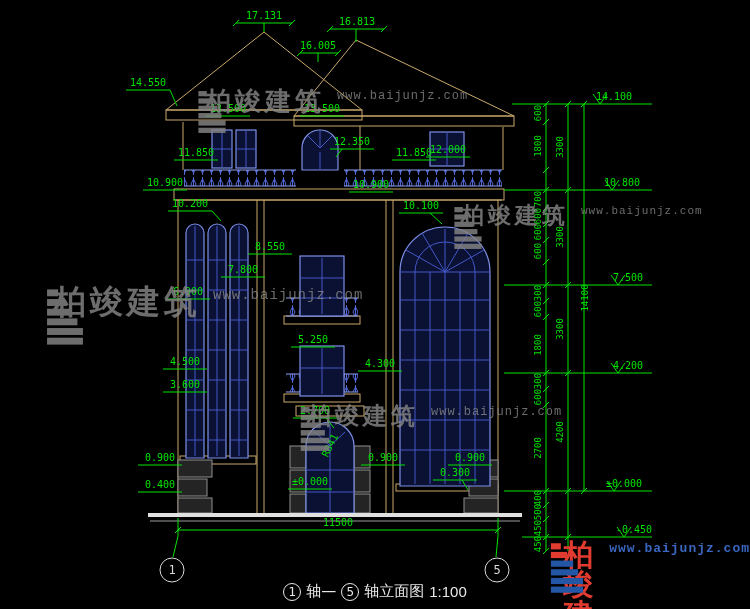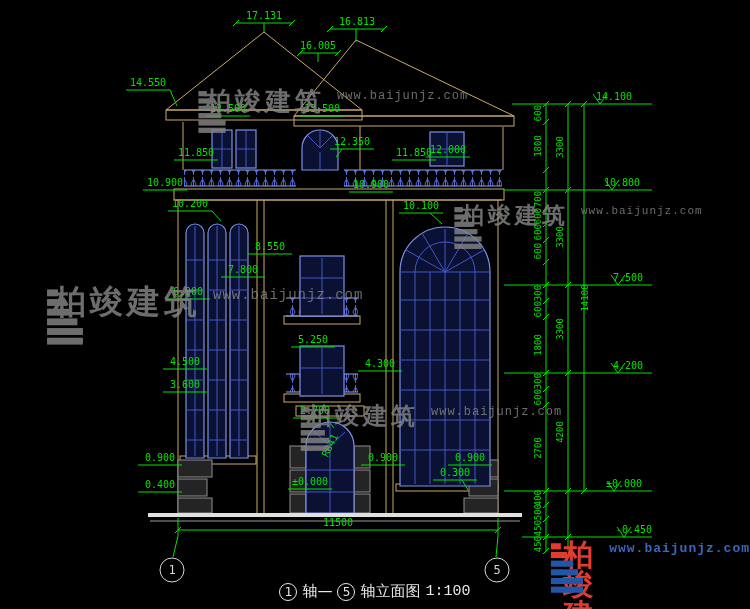--- a/index.html
+++ b/index.html
@@ -17,21 +17,21 @@
   .stone{fill:#242424;stroke:#8f8f8f;stroke-width:1;}
   .wm{position:absolute;display:flex;align-items:center;gap:9px;color:#858585;opacity:.82;z-index:2;}
   .wm-texts{display:flex;flex-direction:row;gap:12px;font-family:Liberation Mono, monospace;}
   .wm-name{font-weight:bold;letter-spacing:4px;line-height:1;}
   .wm-url{letter-spacing:1px;line-height:1;}
   .brand{position:absolute;left:548px;top:542px;display:flex;align-items:center;gap:10px;z-index:3;}
   .brand .wm-name{color:#e23b30;font-size:30px;}
   .brand .wm-url{color:#3a66c0;font-size:13px;font-weight:bold;}
   .title{position:absolute;left:0;top:582px;width:750px;display:flex;justify-content:center;align-items:center;gap:5px;color:#e8e8e8;font-size:15px;z-index:3;}
   .axis-circle{width:18px;height:18px;border:1.5px solid #e8e8e8;border-radius:50%;display:flex;align-items:center;justify-content:center;font-size:12px;box-sizing:border-box;}
-  .title .scale{margin-left:0;font-family:Liberation Mono, monospace;}
+  .title .scale{margin-left:0;font-family:Liberation Sans, sans-serif;}
 </style>
 </head>
 <body>
 
 <div class="stage">
 
 <svg width="750" height="609" viewBox="0 0 750 609">
   <defs>
     <pattern id="hatch" width="6" height="6" patternUnits="userSpaceOnUse" patternTransform="rotate(45)">
       <rect width="6" height="6" fill="#0b0b0b"></rect>

